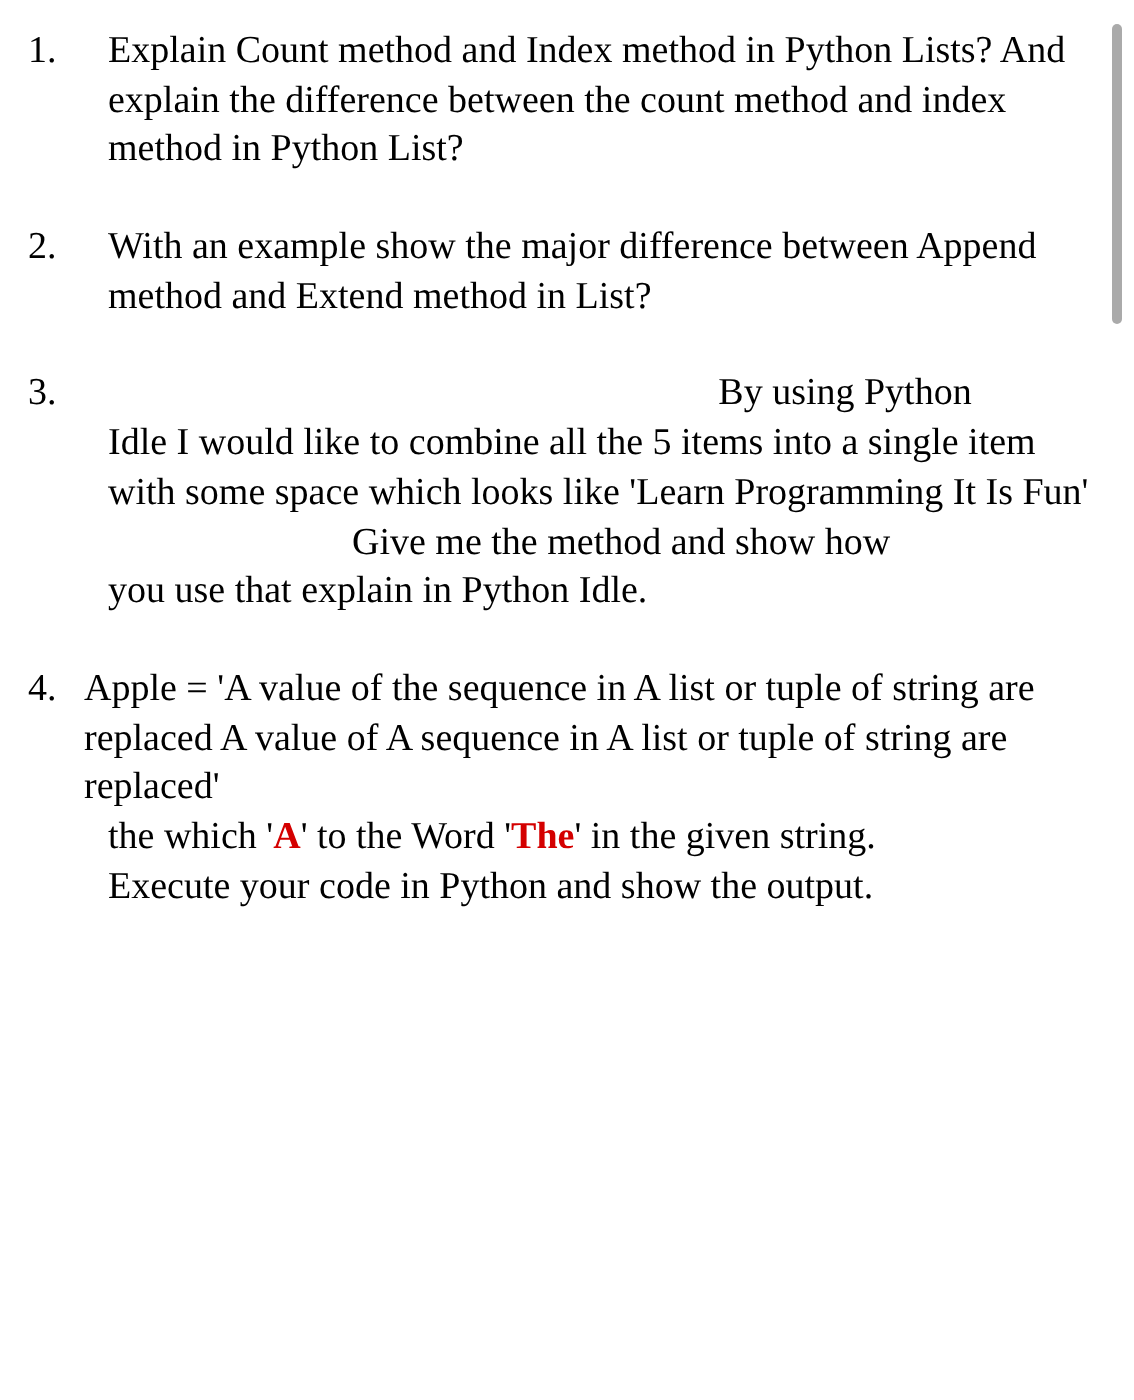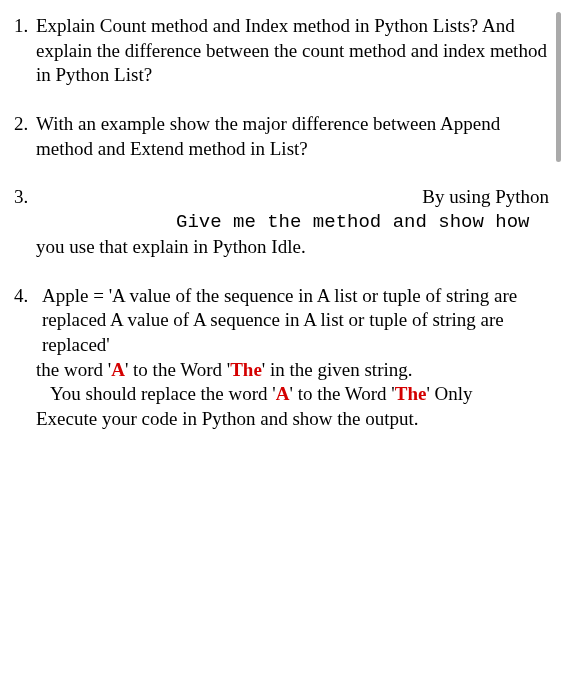--- a/index.html
+++ b/index.html
@@ -33,33 +33,32 @@
       padding-left: 22px;
       position: relative;
     }
     li.question .num {
       position: absolute;
       left: 0;
       top: 0;
     }
     .indent-right {
       display: block;
-      text-align: right;
+      text-align: center;
       padding-left: 260px;
     }
     .indent-mid {
       display: block;
       padding-left: 140px;
-      font-family: Liberation Mono, monospace;
     }
     .indent-mid2 {
       display: block;
       padding-left: 168px;
     }
-    .para { display: block; }
+    .para { display: block; margin-left: 18px; }
     .boldred { font-weight: bold; color: #d40000; }
     .q4-apple { margin-top: 18px; padding-left: 6px; display: block; }
     .q4-indent { padding-left: 14px; display: block; }
   </style>
 </head>
 <body>
 
 <ol>
 
   <li class="question">
@@ -68,31 +67,29 @@
   </li>
 
   <li class="question">
     <span class="num">2.</span>
     <span class="para">With an example show the major difference between Append method and Extend method in List?</span>
   </li>
 
   <li class="question">
     <span class="num">3.</span>
     <span class="indent-right">By using Python</span>
+    <span class="para">Idle I would like to combine all the 5 items into a single item with some space which looks like 'Learn Programming It Is Fun'</span>
     <span class="indent-mid">Give me the method and show how</span>
     <span class="para">you use that explain in Python Idle.</span>
   </li>
 
   <li class="question" style="margin-bottom:0;">
     <span class="num">4.</span>
     <span class="q4-apple">Apple = 'A value of the sequence in A list or tuple of string are replaced A value of A sequence in A list or tuple of string are replaced'</span>
     <span class="para">
-      <span>the word '</span><span class="boldred">A</span><span>' to the Word '</span><span class="boldred">The</span><span>' in the given string.</span>
-    </span>
-    <span class="q4-indent">
-      <span>You should replace the word '</span><span class="boldred">A</span><span>' to the Word '</span><span class="boldred">The</span><span>' Only</span>
+      <span>the which '</span><span class="boldred">A</span><span>' to the Word '</span><span class="boldred">The</span><span>' in the given string.</span>
     </span>
     <span class="para">Execute your code in Python and show the output.</span>
   </li>
 
 </ol>
 
 <div class="scrollbar"></div>
 
 </body></html>

